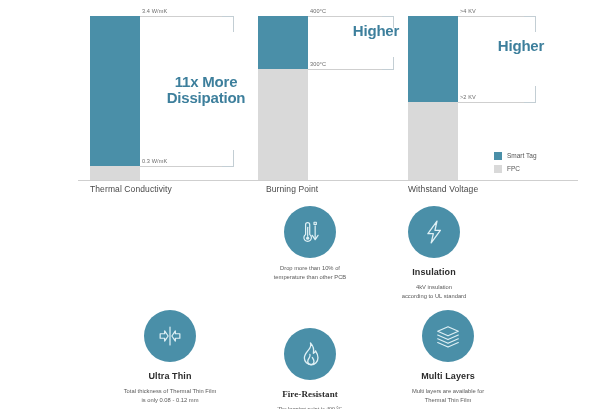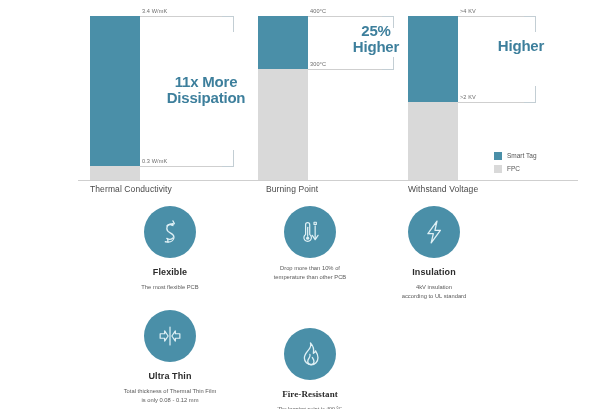--- a/index.html
+++ b/index.html
@@ -79,21 +79,20 @@
     <div class="lead-line" style="left:50px;top:69px;width:74px;"></div>
     <div class="val-label" style="left:52px;top:8px;">400°C</div>
     <div class="val-label" style="left:52px;top:61px;">300°C</div>
     <div class="brk" style="left:124px;top:16px;width:12px;height:54px;">
       <i class="h" style="left:0;top:0;width:12px;"></i>
       <i class="v" style="left:11px;top:0;height:12px;"></i>
       <i class="v" style="left:11px;top:41px;height:12px;"></i>
       <i class="h" style="left:0;top:53px;width:12px;"></i>
     </div>
     <div class="callout" style="left:62px;top:23px;width:112px;">
-      <div>25%</div>
       <div>Higher</div>
     </div>
     <div class="cat-label" style="left:8px;">Burning Point</div>
   </div>
 
   <div class="bar-group" style="left:408px;">
     <div class="bar-stack" style="left:0;height:164px;">
       <div class="bar-blue" style="left:0;top:0;height:86px;"></div>
       <div class="bar-gray" style="left:0;top:86px;height:78px;"></div>
     </div>
@@ -121,35 +120,20 @@
     <div class="legend-row">
       <span class="legend-swatch" style="background:#d9d9d9;"></span>
       <span class="legend-text">FPC</span>
     </div>
   </div>
 
 </div>
 
 <div id="features">
 
-  <div class="feature" style="left:90px;top:6px;">
-    <div class="circle">
-      <span>
-        <svg width="30" height="30" viewBox="0 0 32 32" fill="none" stroke="#dff0f5" stroke-width="1.4" stroke-linecap="round" stroke-linejoin="round">
-          <path d="M19 7c-4.2 0-6.4 2.6-6.4 5.3 0 2.3 1.7 3.6 3.6 4.6 2.1 1.1 4 2.2 4 4.6 0 2.7-2.3 5.2-6.3 5.2"></path>
-          <path d="M19.2 4.2 L20.6 7 L17.9 8.4"></path>
-          <path d="M13.5 23.5 L13.9 26.7 L11 26.4"></path>
-          <path d="M12.8 9.4c1.6-1.4 4.4-1.6 6.3-.3"></path>
-          <path d="M19 22.4c-1.6 1.5-4.5 1.7-6.4.4"></path>
-        </svg>
-      </span>
-    </div>
-    <div class="f-title">Flexible</div>
-    <div class="f-desc">The most flexible PCB</div>
-  </div>
 
   <div class="feature" style="left:230px;top:6px;">
     <div class="circle">
       <span>
         <svg width="30" height="30" viewBox="0 0 32 32" fill="none" stroke="#dff0f5" stroke-width="1.3" stroke-linecap="round" stroke-linejoin="round">
           <path d="M11.3 18.6V8.2a2.2 2.2 0 0 1 4.4 0v10.4a4 4 0 1 1-4.4 0z"></path>
           <line x1="13.5" y1="11" x2="13.5" y2="20.5"></line>
           <circle cx="13.5" cy="22.6" r="1.7" fill="#dff0f5" stroke="none"></circle>
           <line x1="21.5" y1="9.5" x2="21.5" y2="23"></line>
           <path d="M18.4 19.6 L21.5 24.2 L24.6 19.6"></path>
@@ -195,14 +179,29 @@
         <svg width="30" height="30" viewBox="0 0 32 32" fill="none" stroke="#dff0f5" stroke-width="1.4" stroke-linecap="round" stroke-linejoin="round">
           <path d="M16.5 4.2c1.4 4.1-1.1 6.2-2.9 8.4-1.9 2.3-3.6 4.5-3.6 7.6 0 4.2 3.3 7.3 7.3 7.3s7.2-3.2 7.2-7.6c0-3.1-1.4-5.3-2.6-7.2-.4 1.4-1.3 2.2-2.3 2.5.9-3.9-.6-8.2-3.1-11z"></path>
           <path d="M15.9 16.4c.8 2.3-.5 3.4-1.3 4.6-.6.9-1 1.8-1 2.9 0 1.9 1.5 3.3 3.3 3.3s3.3-1.5 3.3-3.5c0-1.7-1-2.9-1.7-3.9"></path>
         </svg>
       </span>
     </div>
     <div class="f-title">Fire-Resistant</div>
     <div class="f-desc">The burning point is 400 °C</div>
   </div>
 
+  <div class="feature" style="left:368px;top:110px;">
+    <div class="circle">
+      <span>
+        <svg width="30" height="30" viewBox="0 0 32 32" fill="none" stroke="#dff0f5" stroke-width="1.2" stroke-linecap="round" stroke-linejoin="round">
+          <path d="M16 6.2 L27 11 L16 15.8 L5 11 Z"></path>
+          <path d="M5 15 L16 19.8 L27 15"></path>
+          <path d="M5 19 L16 23.8 L27 19"></path>
+          <path d="M5 23 L16 27.8 L27 23"></path>
+        </svg>
+      </span>
+    </div>
+    <div class="f-title">Multi Layers</div>
+    <div class="f-desc">Multi layers are available for
+Thermal Thin Film</div>
+  </div>
 
 </div>
 
 </body></html>

